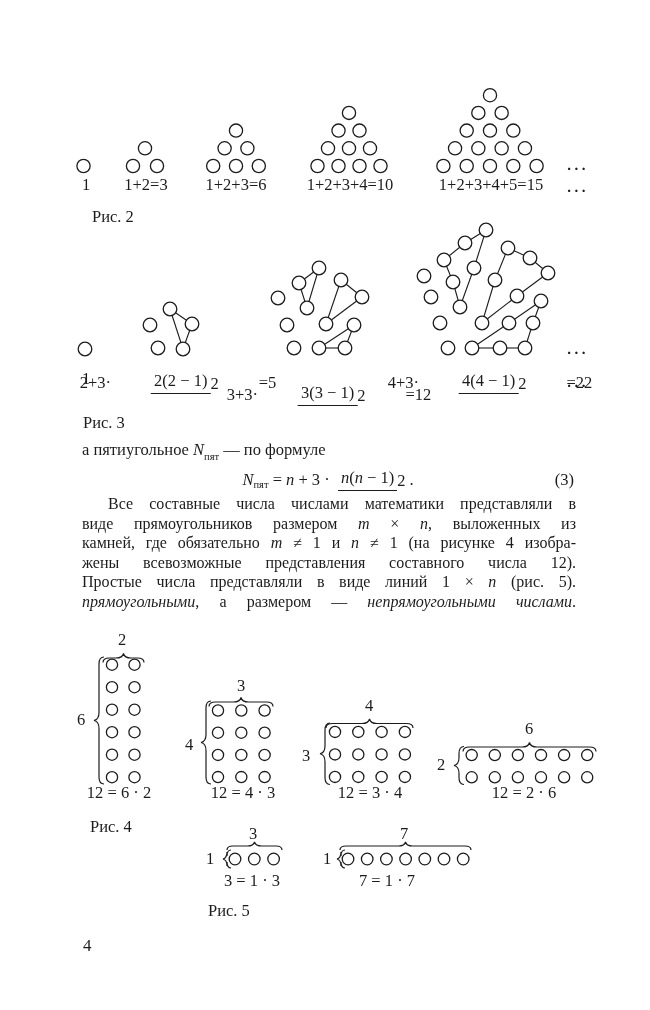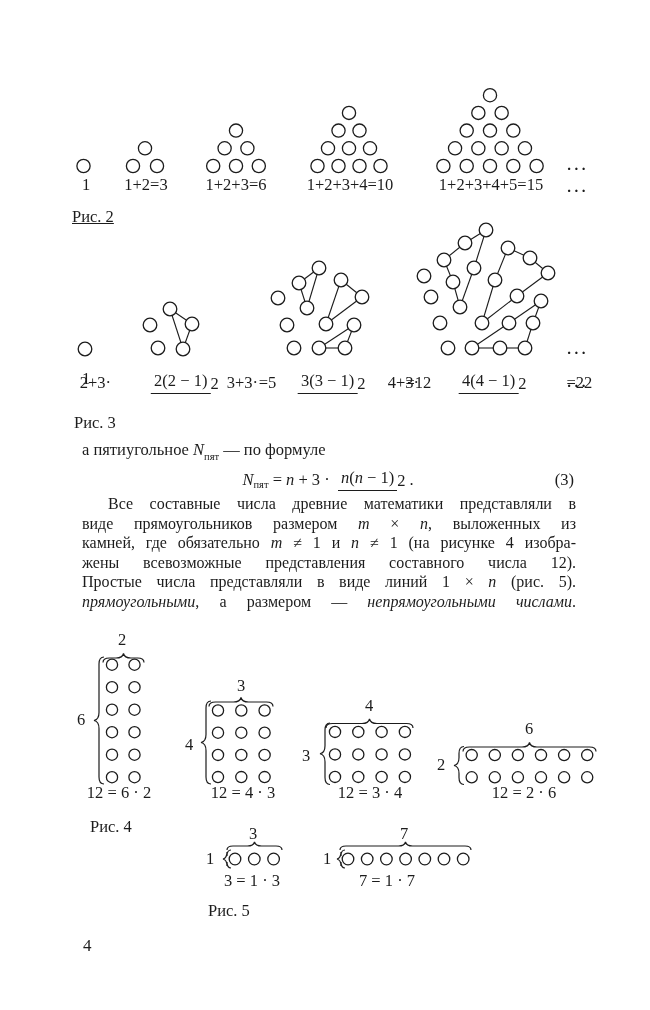--- a/index.html
+++ b/index.html
@@ -3,22 +3,22 @@
 <meta charset="utf-8">
 <style>
   html,body{margin:0;padding:0;background:#ffffff;}
   .page{position:relative;width:650px;height:1010px;background:#ffffff;
         font-family:"Liberation Serif",serif;color:#1c1c1c;overflow:hidden;}
   #fig-canvas{position:absolute;left:0;top:0;}
   .flabel{position:absolute;transform:translateX(-50%);font-size:16.5px;
           white-space:nowrap;line-height:1;}
   .dots3{letter-spacing:3.5px;font-weight:bold;font-size:15px;}
   .caption{position:absolute;font-size:16.5px;line-height:1.2;}
-  #cap2{left:72px;top:207px;text-decoration:underline;}
-  #cap3{left:74px;top:413px;}
+  #cap2{left:92px;top:207px;}
+  #cap3{left:83px;top:413px;}
   #cap4{left:90px;top:817px;}
   #cap5{left:208px;top:901px;}
   #intro{position:absolute;left:82px;top:440px;font-size:16.5px;line-height:1.2;}
   #formula3{position:absolute;left:82px;top:457px;width:492px;height:46px;
             display:flex;justify-content:center;align-items:center;font-size:16.5px;}
   #formula3 .tag{position:absolute;right:0;top:13px;}
   #paragraph{position:absolute;left:82px;top:494px;width:494px;
              font-size:16px;line-height:19.6px;}
   .pline{text-align:justify;text-align-last:justify;}
   .it{font-style:italic;}
@@ -222,21 +222,21 @@
       <div class="flabel dots3" style="left: 578px; top: 180px;">...</div>
       <div class="flabel" style="left: 86px; top: 371px;">1</div>
       <div class="fformula" style="left: 178px;">
         <span>2+3·</span>
         <span class="frac">
           <span class="fnum"><span>2(2&nbsp;−&nbsp;1)</span></span>
           <span class="fden"><span>2</span></span>
         </span>
         <span>=5</span>
       </div>
-      <div class="fformula" style="left: 329px;">
+      <div class="fformula" style="left: 329px; margin-top: 12px;">
         <span>3+3·</span>
         <span class="frac">
           <span class="fnum"><span>3(3&nbsp;−&nbsp;1)</span></span>
           <span class="fden"><span>2</span></span>
         </span>
         <span>=12</span>
       </div>
       <div class="fformula" style="left: 490px;">
         <span>4+3·</span>
         <span class="frac">
@@ -282,21 +282,21 @@
       <span class="it">n</span>
       <span>&nbsp;+&nbsp;3&nbsp;·&nbsp;</span>
       <span class="frac">
         <span class="fnum"><span class="it">n</span><span>(</span><span class="it">n</span><span>&nbsp;−&nbsp;1)</span></span>
         <span class="fden"><span>2</span></span>
       </span>
       <span>.</span>
     </div>
 
   <div id="paragraph">
-      <div class="pline" style="text-indent: 26px;"><span>Все составные числа древние математики представляли в</span></div>
+      <div class="pline" style="text-indent: 26px;"><span>Все составные числа числами математики представляли в</span></div>
       <div class="pline"><span>виде прямоугольников размером </span><span class="it">m</span><span> × </span><span class="it">n</span><span>, выложенных из</span></div>
       <div class="pline"><span>камней, где обязательно </span><span class="it">m</span><span> ≠ 1 и </span><span class="it">n</span><span> ≠ 1 (на рисунке 4 изобра-</span></div>
       <div class="pline"><span>жены всевозможные представления составного числа 12).</span></div>
       <div class="pline"><span>Простые числа представляли в виде линий 1 × </span><span class="it">n</span><span> (рис. 5).</span></div>
       <div class="pline"><span class="it">прямоугольными</span><span>, а размером — </span><span class="it">непрямоугольными числами</span><span>.</span></div>
     </div>
 
   <div class="pagenum">4</div>
 </div>
 

